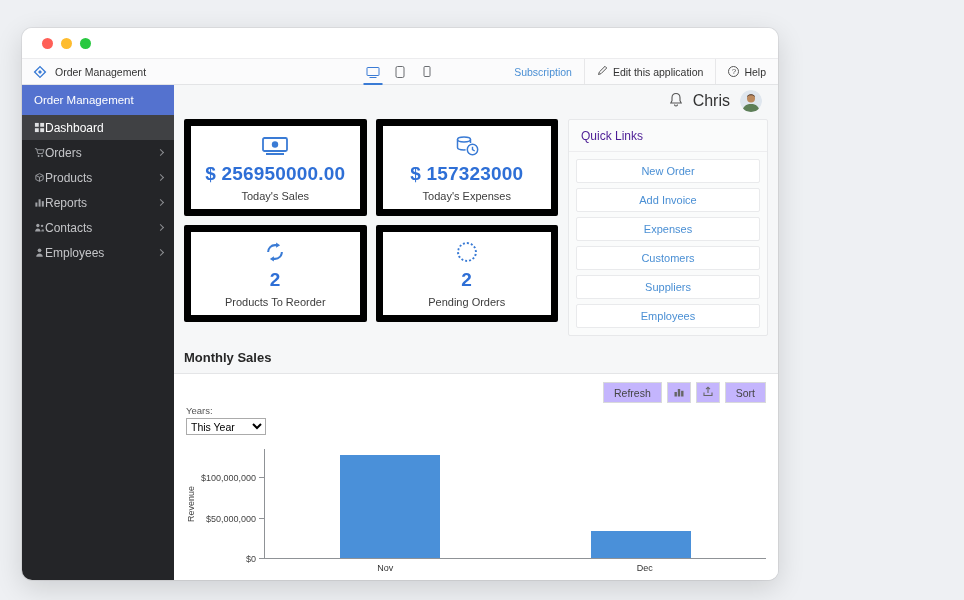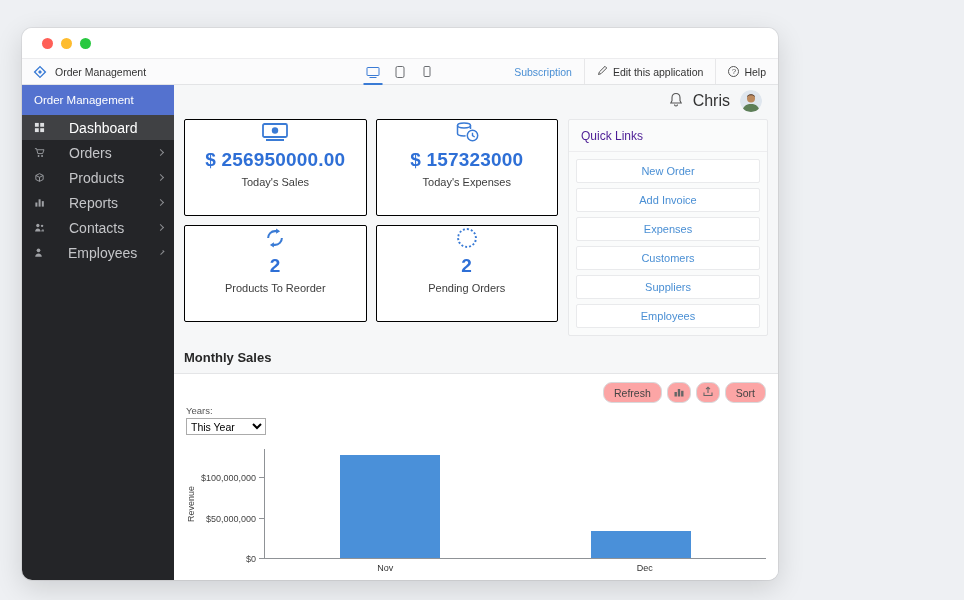--- a/index.html
+++ b/index.html
@@ -42,47 +42,47 @@
   .appbar-seg { display:flex; align-items:center; gap:5px; padding:0 12px; cursor:pointer; }
   .appbar-seg + .appbar-seg { border-left:1px solid #e7e7e9; }
   .subscription { color:#4a8fd4; }
   .help-circle { width:11px; height:11px; border:1px solid #555; border-radius:50%; display:flex; align-items:center; justify-content:center; font-size:8px; color:#555; }
   .help-circle::before { content:"?"; }
   
   .content-row { flex:1; display:flex; min-height:0; }
   
   .sidebar { width:152px; background:#242528; flex-shrink:0; display:flex; flex-direction:column; }
   .sidebar-header { height:30px; background:#5472cf; color:#fff; font-size:11.5px; display:flex; align-items:center; padding-left:12px; flex-shrink:0; }
-  .nav-item { height:25px; display:flex; align-items:center; gap:24px; padding:0 11px; color:#c4c5c8; font-size:14px; cursor:pointer; }
+  .nav-item { height:25px; display:flex; align-items:center; gap:0; padding:0 11px; color:#c4c5c8; font-size:12px; cursor:pointer; }
   .nav-item.selected { background:#404144; color:#fff; }
   .nav-icon { width:12px; display:flex; align-items:center; justify-content:center; }
   .nav-chevron { margin-left:auto; width:5px; height:5px; border-right:1px solid #8b8d90; border-top:1px solid #8b8d90; transform:rotate(45deg); }
   
   .main { flex:1; background:#f6f7f8; display:flex; flex-direction:column; min-width:0; overflow:hidden; }
   .main-topbar { height:32px; display:flex; align-items:center; justify-content:flex-end; gap:10px; padding-right:16px; flex-shrink:0; }
   .username { font-size:16px; color:#333; }
   .avatar { width:22px; height:22px; border-radius:50%; overflow:hidden; cursor:pointer; flex-shrink:0; }
   
   .top-section { display:flex; gap:10px; padding:2px 10px 0; }
   .cards-grid { flex:1; display:grid; grid-template-columns:1fr 1fr; grid-auto-rows:97px; gap:9px; }
-  .card { background:#fff; border:1px solid #000000; border-radius:2px; display:flex; flex-direction:column; align-items:center; justify-content:flex-start; gap:5px; }
+  .card { background:#fff; border:7px solid #000000; border-radius:2px; display:flex; flex-direction:column; align-items:center; justify-content:center; gap:5px; }
   .card-icon { height:24px; display:flex; align-items:center; justify-content:center; }
   .card-value { font-size:19px; font-weight:bold; color:#2e6fd6; letter-spacing:.2px; }
   .card-label { font-size:11px; color:#3c3c3c; }
   .pending-circle { width:20px; height:20px; border:2.5px dotted #3a7bd5; border-radius:50%; }
   .quick-links { width:200px; border:1px solid #e7e8ea; background:#fafbfb; border-radius:2px; align-self:flex-start; }
   .ql-title { font-size:12px; color:#4c1d95; padding:9px 12px 8px; border-bottom:1px solid #ededef; }
   .ql-list { padding:7px; display:flex; flex-direction:column; gap:5px; }
   .ql-item { border:1px solid #e9eaec; background:#fff; height:24px; display:flex; align-items:center; justify-content:center; color:#4a8fd4; font-size:11px; border-radius:2px; cursor:pointer; }
   
   .monthly { flex:1; display:flex; flex-direction:column; min-height:0; margin-top:10px; }
   .monthly-title { font-size:13px; font-weight:bold; color:#272727; padding:4px 10px 8px; }
   .chart-panel { flex:1; background:#fff; border-top:1px solid #e4e5e7; padding:8px 12px 0; position:relative; min-height:0; }
   .chart-toolbar { display:flex; justify-content:flex-end; gap:5px; }
-  .btn { background:#fca5a5; border:1px solid #d8d9db; border-radius:9px; font-size:10.5px; color:#444; padding:3px 10px; cursor:pointer; font-family:inherit; }
+  .btn { background:#c4b5fd; border:1px solid #d8d9db; border-radius:0; font-size:10.5px; color:#444; padding:3px 10px; cursor:pointer; font-family:inherit; }
   .icon-btn { padding:3px 6px; display:flex; align-items:center; }
   .years-row { margin-top:2px; }
   .years-label { font-size:9.5px; color:#555; display:block; }
   .year-select { margin-top:2px; font-size:10.5px; height:17px; width:80px; border:1px solid #ababab; background:#fff; font-family:inherit; }
   .chart-wrap { position:relative; margin-top:14px; padding-left:78px; height:110px; }
   .ylabel { position:absolute; left:0; top:50%; transform:translateY(-50%) rotate(180deg); writing-mode:vertical-rl; font-size:9px; color:#444; }
   .plot { position:relative; height:100%; border-left:1px solid #8f9296; border-bottom:1px solid #8f9296; }
   .bar-slot { position:absolute; bottom:0; height:100%; display:flex; align-items:flex-end; justify-content:center; }
   .bar { width:100px; }
   .y-tick { position:absolute; left:0; width:0; height:0; }

